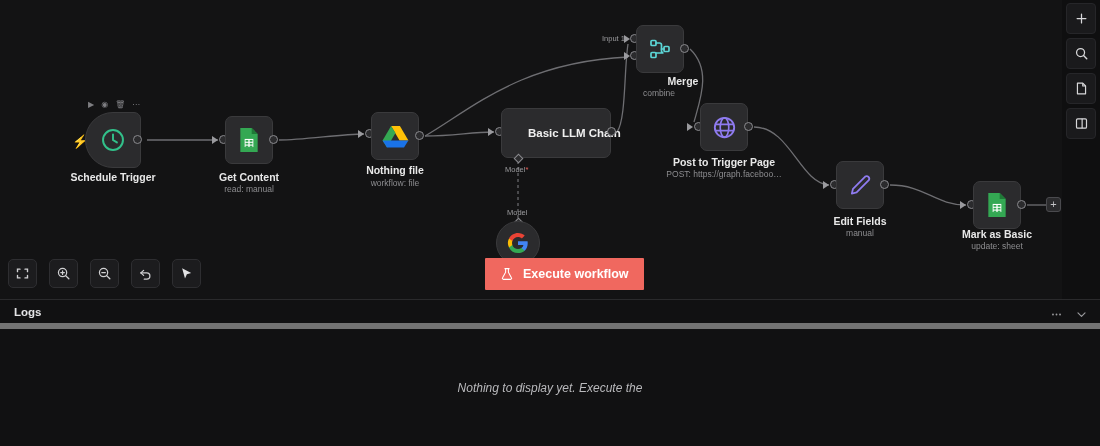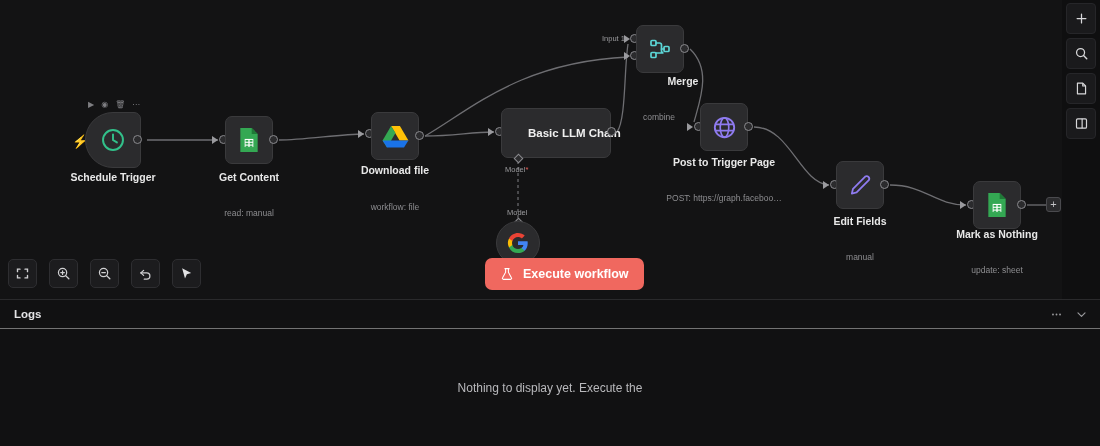--- a/index.html
+++ b/index.html
@@ -30,21 +30,21 @@
   }
   .node-box.wide { justify-content: flex-start; padding-left: 12px; gap: 14px; }
   .node-title {
     position: absolute; white-space: nowrap;
     color: #e8e8e8; font-size: 10.5px; font-weight: bold;
     text-align: center; left: 50%; transform: translateX(-50%);
   }
   .node-sub {
     position: absolute; white-space: nowrap;
     color: #8d8d90; font-size: 8.5px;
-    left: 50%; transform: translateX(-50%); margin-top: 24px;
+    left: 50%; transform: translateX(-50%);
   }
   .node-label-inline { color: #f0f0f0; font-size: 11.5px; font-weight: bold; white-space: nowrap; }
 
   
   .trigger-box { border-radius: 28px 7px 7px 28px; }
 
   
   .round-box { border-radius: 50%; }
 
   
@@ -85,21 +85,21 @@
     width: 29px; height: 29px; border-radius: 5px;
     background: #1c1c1e; border: 1px solid #2e2e31;
     display: flex; align-items: center; justify-content: center;
     cursor: pointer;
   }
 
   
   .exec-btn {
     position: absolute; left: 485px; top: 258px;
     height: 31px; padding: 16px 15px;
-    background: #f0685f; border: none; border-radius: 7px;
+    background: #f0685f; border: none; border-radius: 1px;
     display: flex; align-items: center; gap: 9px;
     color: #ffffff; font-size: 12.5px; font-weight: bold;
     font-family: "Liberation Sans", sans-serif;
     cursor: pointer;
   }
 
   
   .right-rail {
     position: absolute; right: 0; top: 0; width: 38px; height: 299px;
     background: #0f0f10;
@@ -112,27 +112,27 @@
     display: flex; align-items: center; justify-content: center;
     cursor: pointer;
   }
 
   
   .logs-panel {
     position: absolute; left: 0; top: 299px; width: 1100px; height: 147px;
     background: #111112; border-top: 1px solid #2a2a2c;
   }
   .logs-header {
-    position: relative; height: 29px; border-bottom: 1px solid #737373;
+    position: relative; height: 29px; border-bottom: 6px solid #737373;
     display: flex; align-items: center; padding: 0 14px;
   }
   .logs-title { color: #e4e4e6; font-size: 11.5px; font-weight: bold; }
   .logs-actions { position: absolute; right: 12px; top: 0; height: 29px; display: flex; align-items: center; gap: 12px; }
   .logs-body {
-    height: 117px; display: flex; align-items: center; justify-content: center;
+    height: 117px; display: flex; align-items: center; justify-content: center; font-style: italic;
   }
   .logs-empty {
     color: #b9b9bc; font-size: 12px; line-height: 16px; text-align: center; max-width: 260px;
   }
   .icon-btn { cursor: pointer; display: flex; align-items: center; justify-content: center; }
 </style>
 </head>
 <body>
 
 <div id="app">
@@ -210,21 +210,21 @@
       <div class="port" style="left:365px; top:129px;"></div>
       <div class="node-box" style="left:371px; top:112px; width:48px; height:48px;">
         <svg width="27" height="24" viewBox="0 0 28 24">
           <path d="M9.4 1.5 L18.6 1.5 L27.4 16.7 L18.2 16.7 Z" fill="#ffc107"></path>
           <path d="M9.4 1.5 L18.2 16.7 L13.6 24 L0.6 16.7 Z" fill="#1a73e8" opacity="0"></path>
           <path d="M9.4 1.5 L0.6 16.7 L5.2 24 L14 8.8 Z" fill="#34a853"></path>
           <path d="M0.6 16.7 L27.4 16.7 L22.8 24 L5.2 24 Z" fill="#1a73e8"></path>
         </svg>
       </div>
       <div class="port" style="left:415px; top:131px;"></div>
-      <div class="node-title" style="left:395px; top:164px;">Download file</div>
+      <div class="node-title" style="left:395px; top:164px;">Nothing file</div>
       <div class="node-sub" style="left:395px; top:178px;">workflow: file</div>
     </div>
 
     <div class="node">
       <div class="arrow-in" style="left:488px; top:128px;"></div>
       <div class="port" style="left:495px; top:127px;"></div>
       <div class="node-box wide" style="left:501px; top:108px; width:110px; height:50px;">
         <svg width="21" height="21" viewBox="0 0 24 24">
           <path d="M9.5 14.5 a4.2 4.2 0 0 1 0-6 l3-3 a4.2 4.2 0 0 1 6 6 l-1.4 1.4" fill="none" stroke="#ffffff" stroke-width="2.1" stroke-linecap="round"></path>
           <path d="M14.5 9.5 a4.2 4.2 0 0 1 0 6 l-3 3 a4.2 4.2 0 0 1 -6 -6 l1.4 -1.4" fill="none" stroke="#ffffff" stroke-width="2.1" stroke-linecap="round"></path>
@@ -311,21 +311,21 @@
           <rect x="6.8" y="12" width="2.6" height="1.6" fill="#34a853"></rect>
           <rect x="10.6" y="12" width="2.6" height="1.6" fill="#34a853"></rect>
           <rect x="6.8" y="14.6" width="2.6" height="1.6" fill="#34a853"></rect>
           <rect x="10.6" y="14.6" width="2.6" height="1.6" fill="#34a853"></rect>
           <rect x="6.8" y="17.2" width="2.6" height="1.3" fill="#34a853"></rect>
           <rect x="10.6" y="17.2" width="2.6" height="1.3" fill="#34a853"></rect>
         </svg>
       </div>
       <div class="port" style="left:1017px; top:200px;"></div>
       <div class="plus-stub" style="left:1046px; top:197px;">+</div>
-      <div class="node-title" style="left:997px; top:228px;">Mark as Nothing</div>
+      <div class="node-title" style="left:997px; top:228px;">Mark as Basic</div>
       <div class="node-sub" style="left:997px; top:241px;">update: sheet</div>
     </div>
 
     <div class="canvas-controls">
       <div class="ctrl-btn">
         <svg width="15" height="15" viewBox="0 0 24 24">
           <g fill="none" stroke="#d0d0d2" stroke-width="2.2" stroke-linecap="round">
             <path d="M4 9 V5 H8"></path>
               <path d="M16 5 H20 V9"></path>
             <path d="M20 15 V19 H16"></path>

